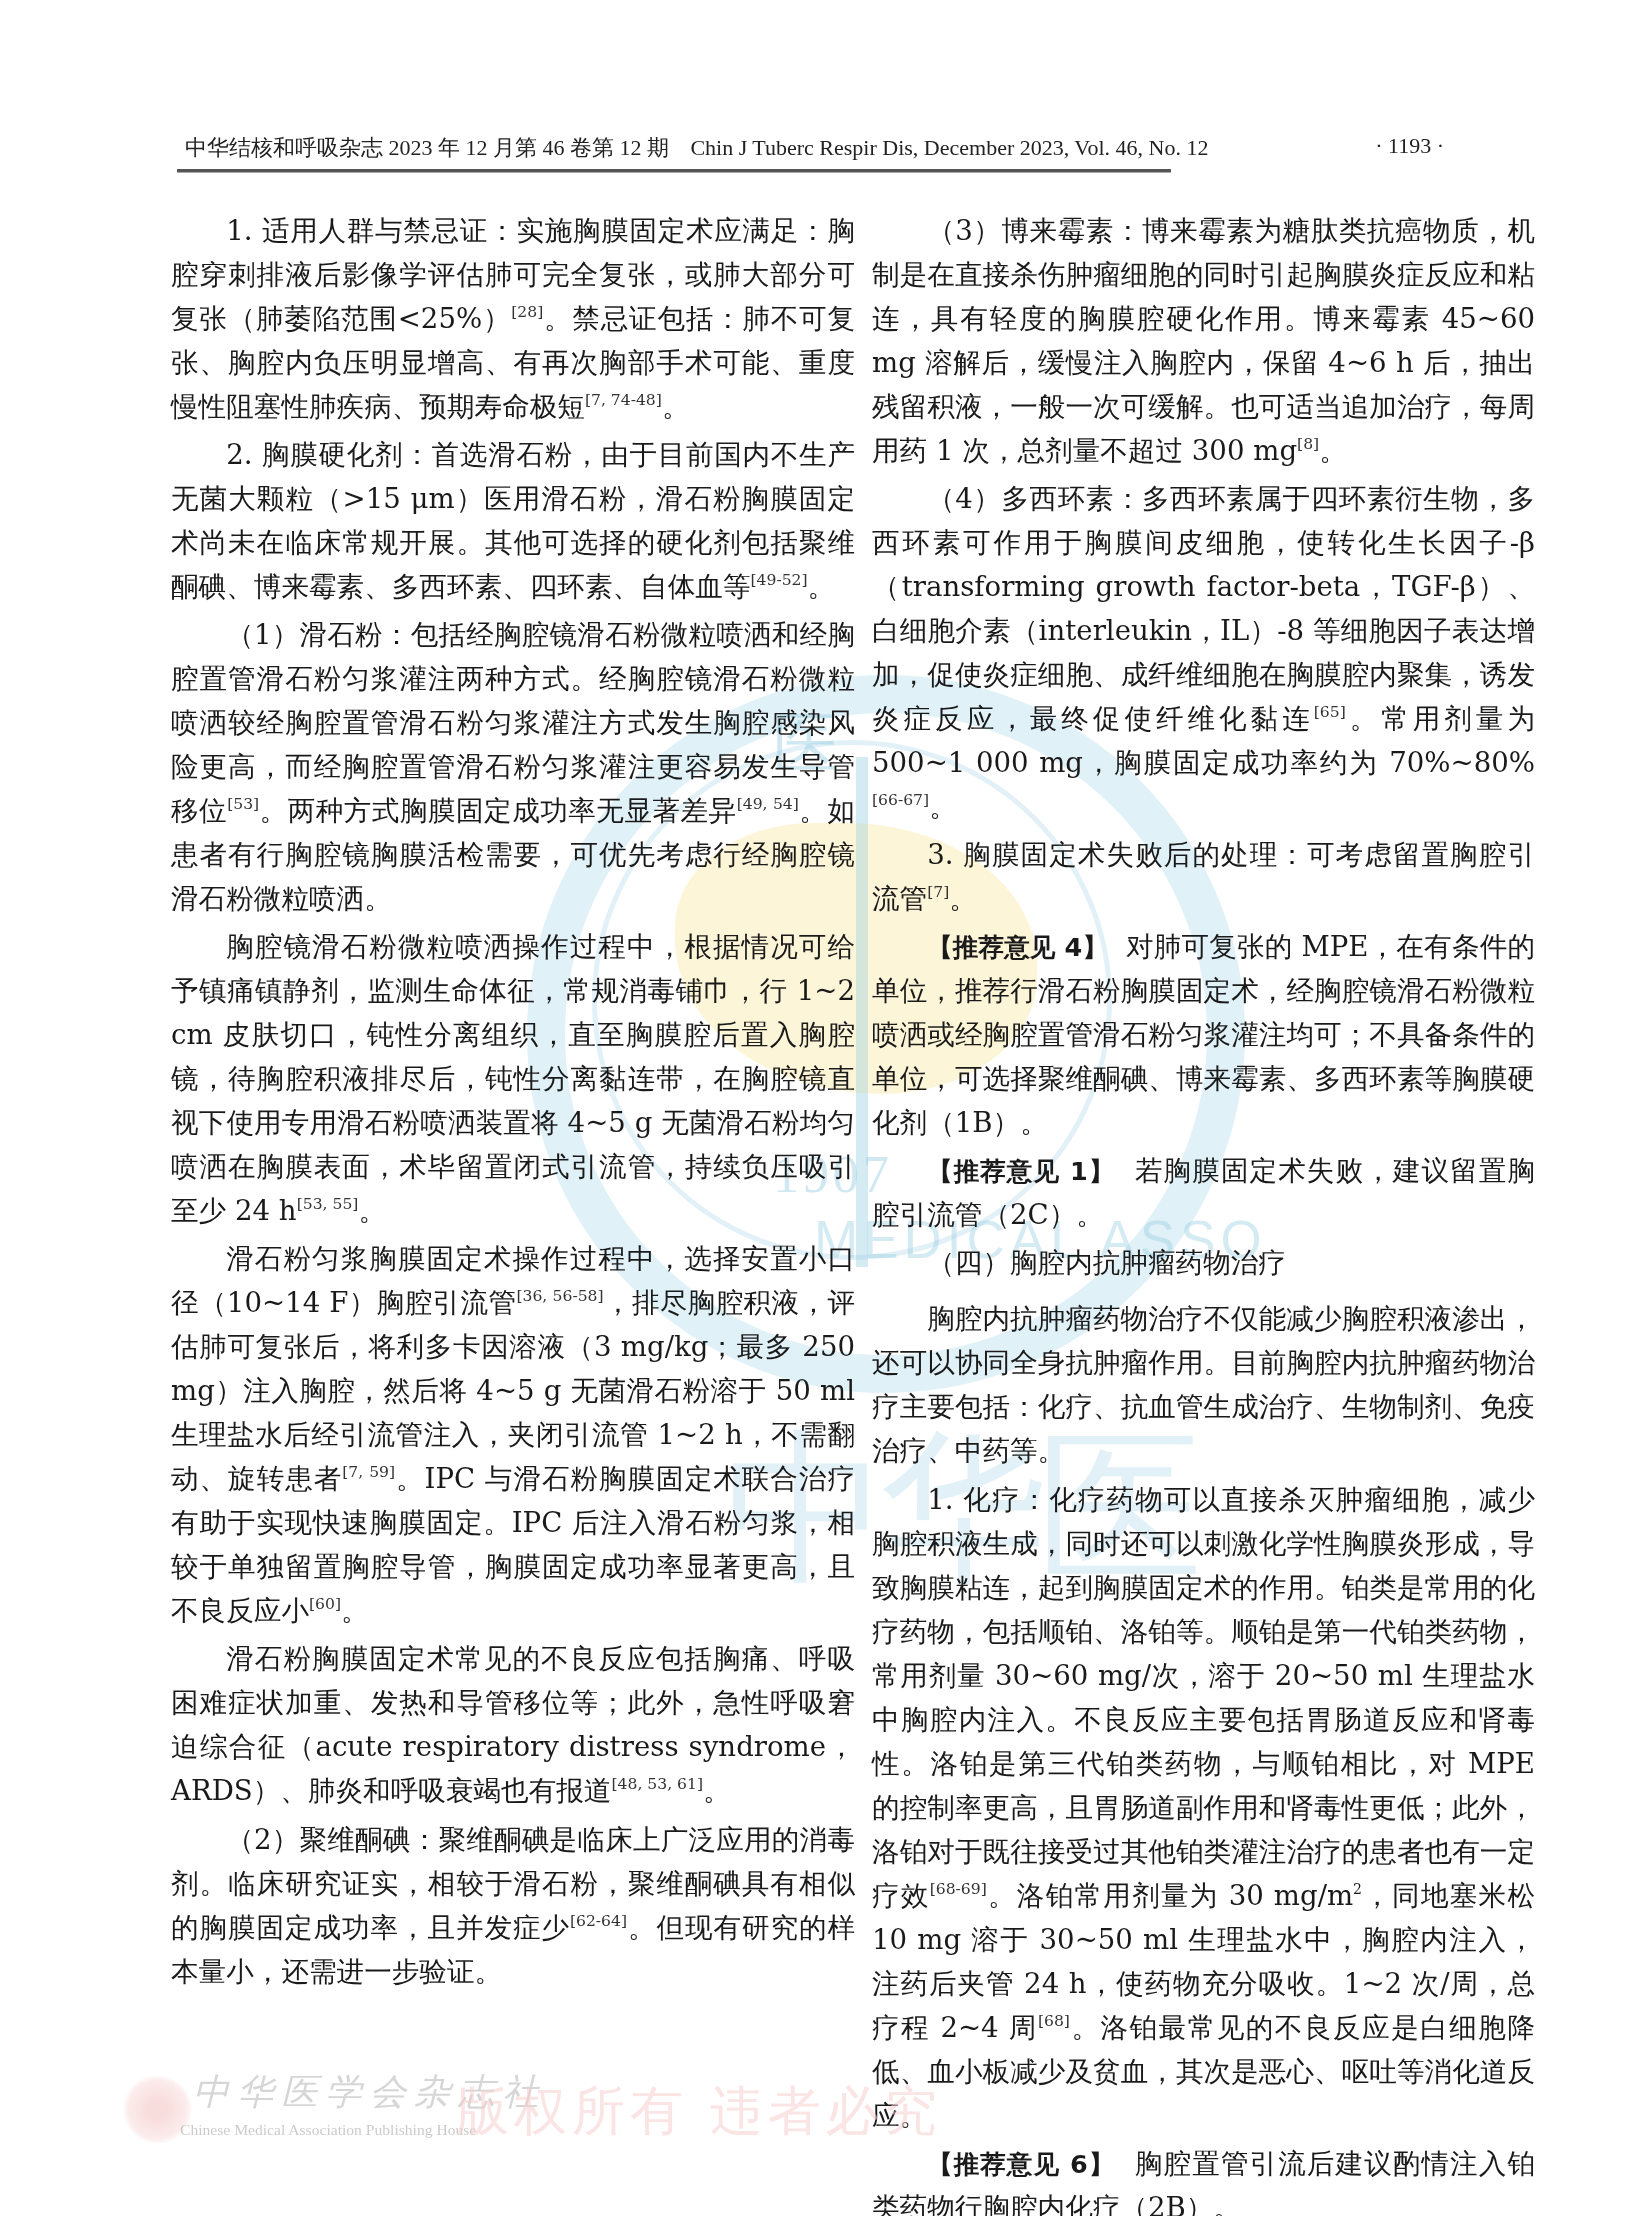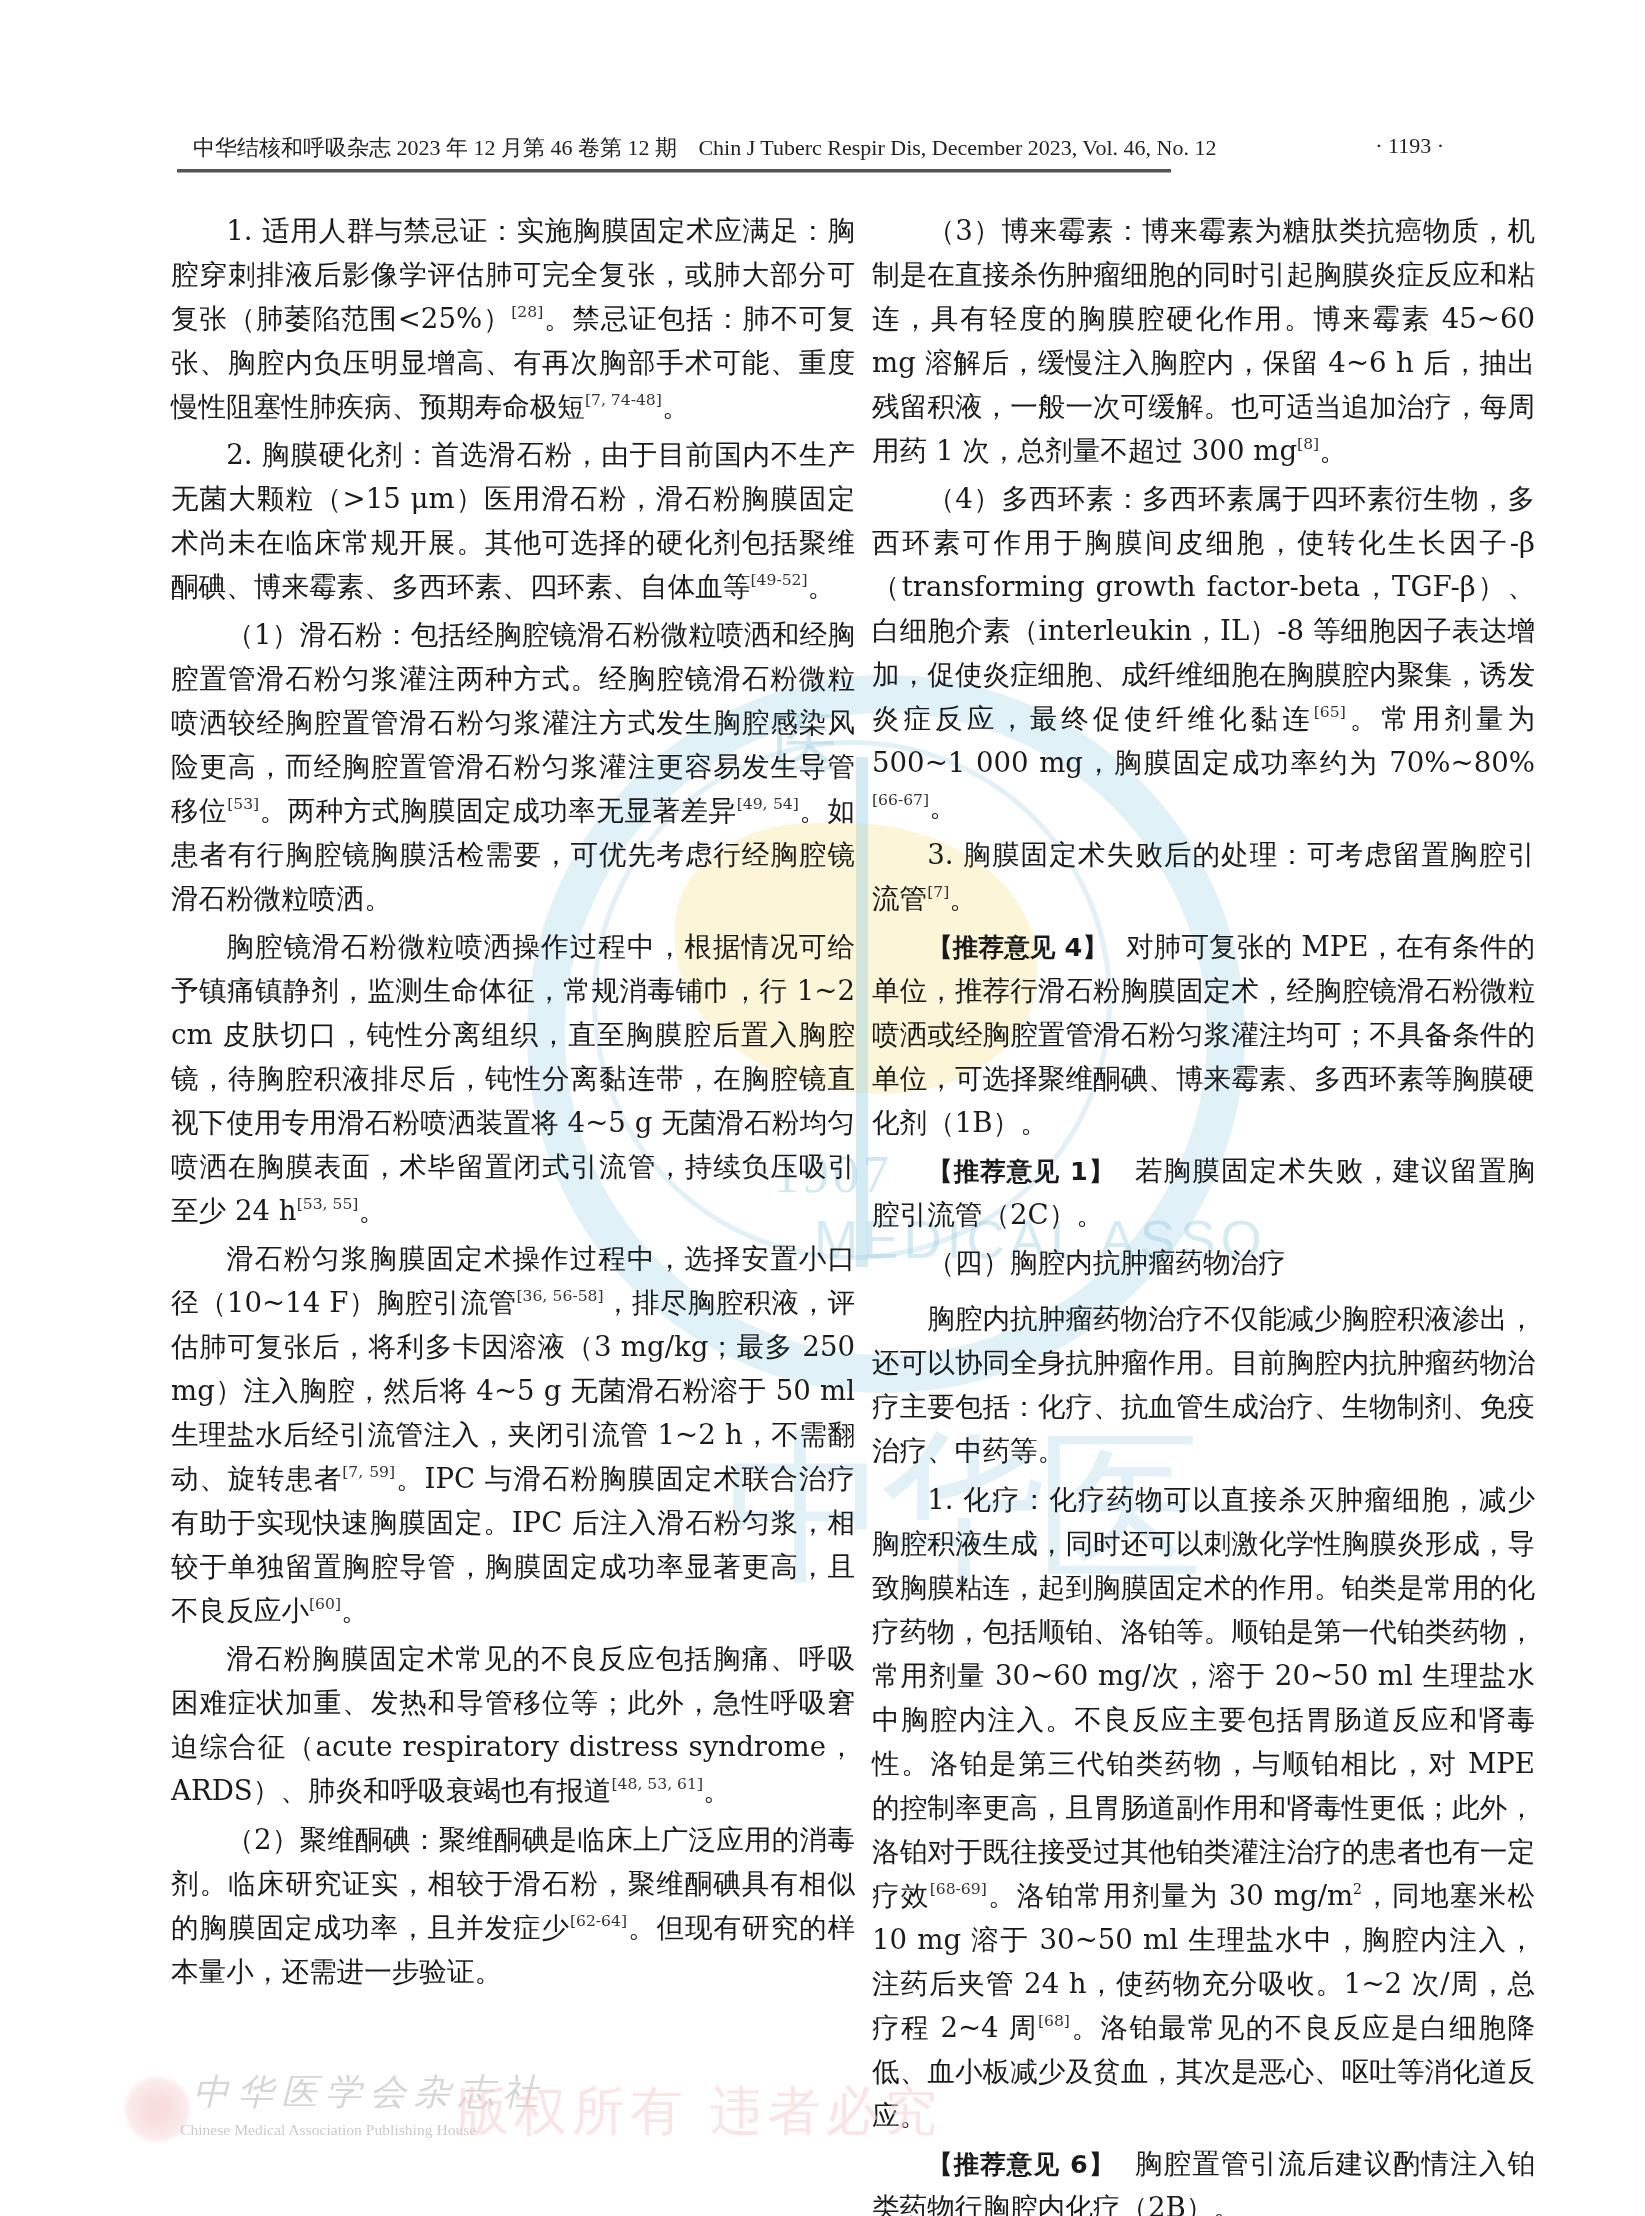--- a/index.html
+++ b/index.html
@@ -1,19 +1,19 @@
 <!DOCTYPE html>
 <html style="font-size:13px"><head>
 <meta charset="utf-8">
 <style>
   html, body { margin: 0; padding: 0; background: #ffffff; }
   body { width: 1645px; height: 2216px; position: relative; overflow: hidden;
          font-family: "DejaVu Serif", "Liberation Serif", serif; color: #1a1a1a; }
   .header { position: absolute; left: 177px; top: 133px; width: 1267px; height: 41px; }
-  .header-left { position: absolute; left: 16px; top: 0; font-size: 22px; letter-spacing: 0px;
+  .header-left { position: absolute; left: 8px; top: 0; font-size: 22px; letter-spacing: 0px;
                  white-space: nowrap; color: #222; font-family: "Liberation Serif", serif; }
   .header-left .en { margin-left: 21.4px; }
   .header-rule { position: absolute; left: 0; top: 36px; width: 994px; height: 2.5px;
                  background: #555; border-bottom: 1.6px solid #aaa; }
   .header-page { position: absolute; right: 0; top: 0; font-size: 22px; color: #222;
                  font-family: "Liberation Serif", serif; }
   .col { position: absolute; top: 209px; width: 684px; font-size: 27.6px; line-height: 44px;
          text-align: justify; }
   .col-left { left: 171px; }
   .col-right { left: 872px; width: 663px; }

